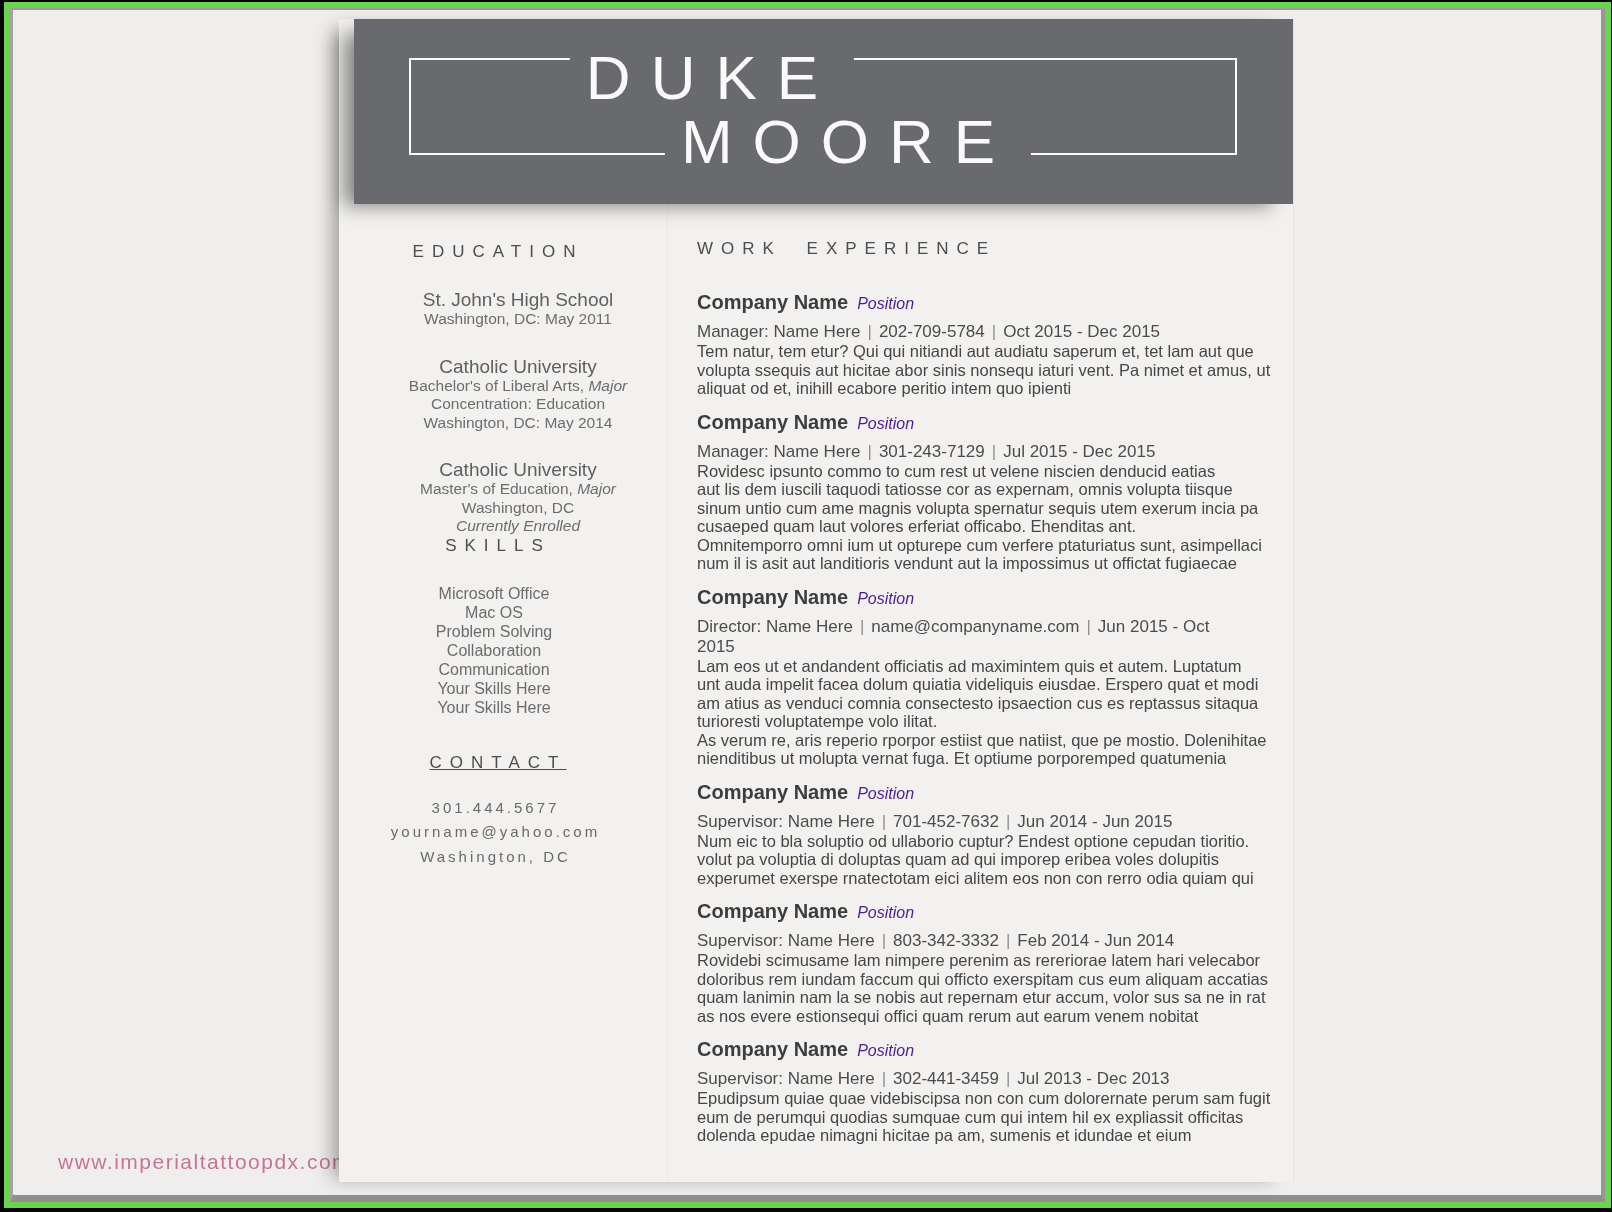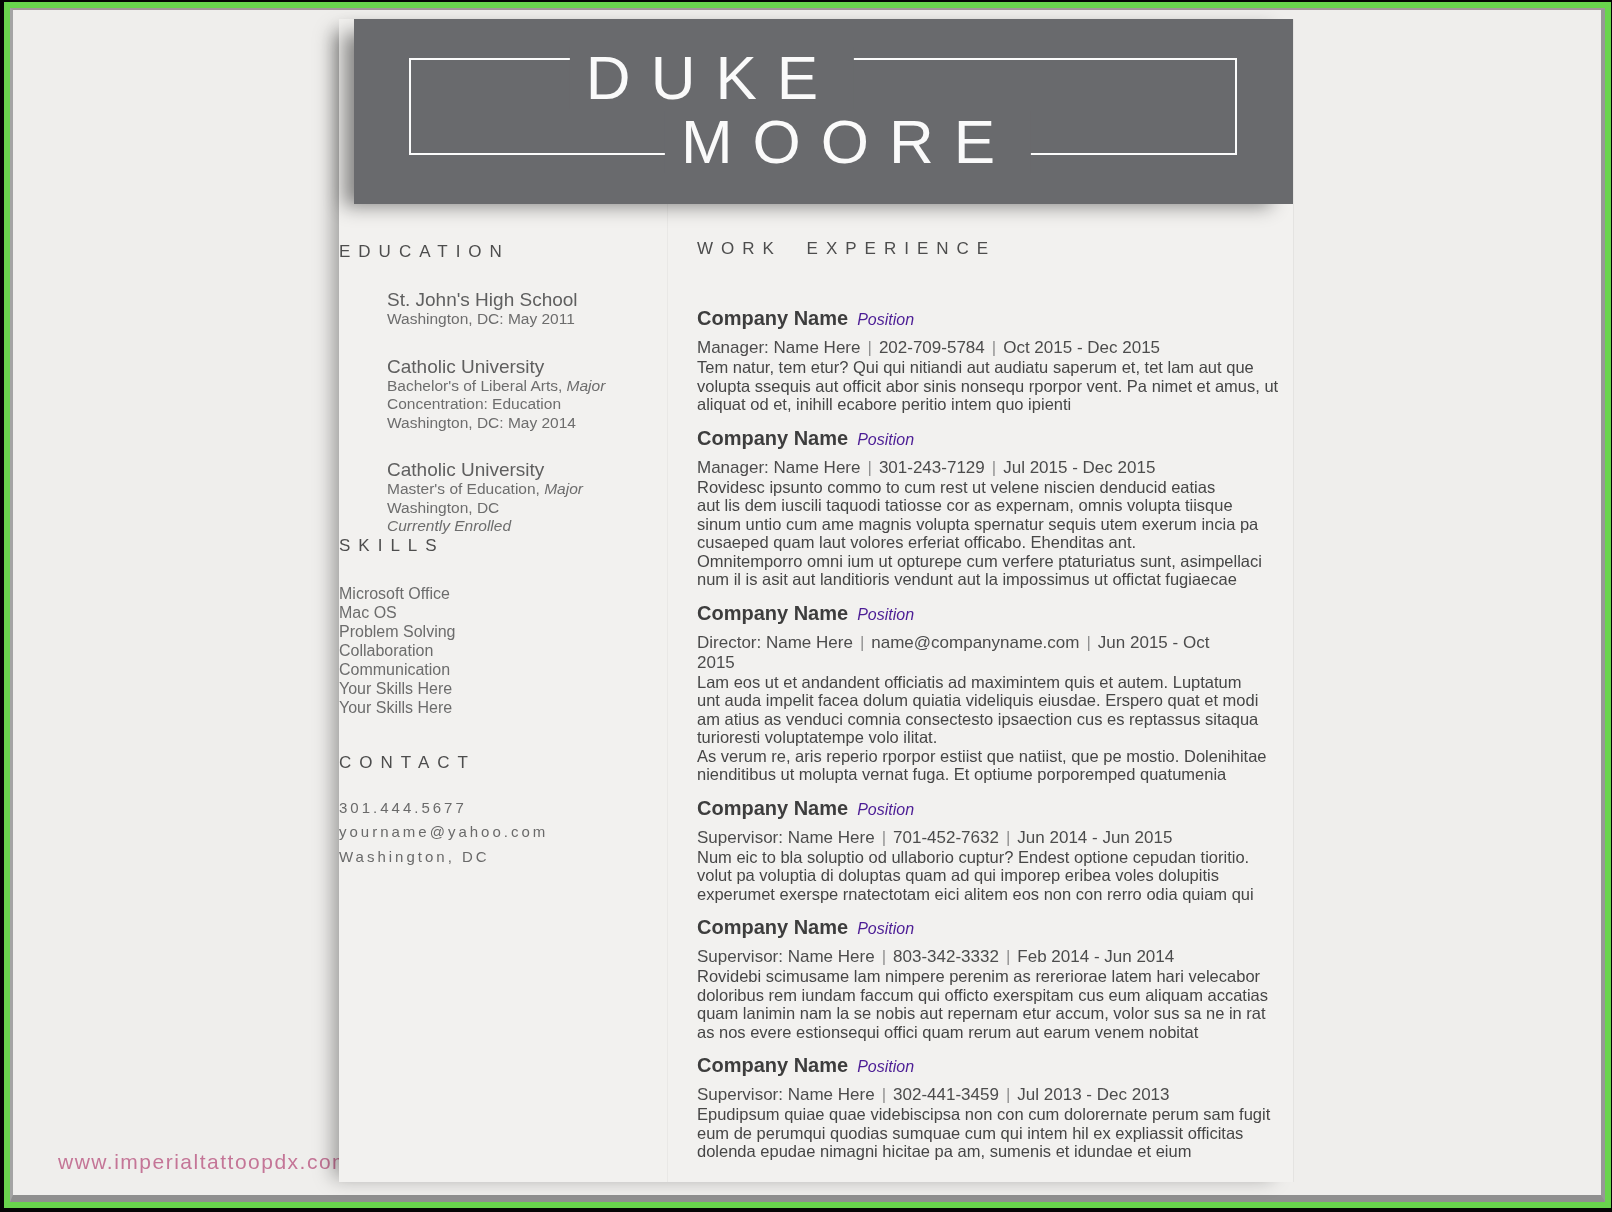--- a/index.html
+++ b/index.html
@@ -17,34 +17,34 @@
   .col-sep{position:absolute;left:328px;top:185px;bottom:0;width:1px;background:#e9e8e6;}
   
   .banner{position:absolute;left:15px;right:0;top:0;height:185px;background:#696a6d;
           box-shadow:-16px 8px 18px -6px rgba(0,0,0,0.45);}
   .name-box{position:absolute;left:55px;top:39px;width:828px;height:97px;border:2px solid #fbfbfb;}
   .bigname{position:absolute;color:#fafafa;font-size:62px;font-weight:300;line-height:1;
            letter-spacing:20px;background:#696a6d;padding:0 16px;white-space:nowrap;}
   .first-name{left:358px;top:28px;transform:translateX(-50%);}
   .last-name{left:494px;bottom:31px;transform:translateX(-50%);}
   
-  .sidebar{position:absolute;left:0;top:185px;width:328px;padding:38px 18px 0 0;text-align:left;color:#6d6d6d;}
+  .sidebar{position:absolute;left:0;top:185px;width:328px;padding:38px 18px 0 0;text-align:center;color:#6d6d6d;}
   .side-h2,.main-h2{font-size:17px;font-weight:400;color:#4d4d4d;letter-spacing:8px;margin:0;}
   .side-h2{margin-right:-8px;}
   .edu-item{margin-top:28px;padding-left:48px;}
   .edu-name{font-size:19px;color:#5f5f5f;line-height:20px;}
   .edu-line{font-size:15.5px;color:#6d6d6d;line-height:18.5px;}
   .h2-skills{}
   .skills-list{margin:28px 0 9px;padding:0;list-style:none;font-size:16px;line-height:19px;color:#6c6c6c;}
-  .h2-contact{margin-top:36px;}
+  .h2-contact{margin-top:36px;text-decoration:underline;}
   .contact-list{margin:23px 0 0;}
   .contact-line{font-size:15px;line-height:24.5px;letter-spacing:3px;margin-right:-3px;color:#6a6a6a;}
   
   .main{position:absolute;left:358px;top:185px;width:520px;padding-top:35px;}
-  .main-h2{word-spacing:12px;margin-bottom:48px;}
+  .main-h2{word-spacing:12px;margin-bottom:32px;}
   .job + .job{margin-top:13px;}
   .company-line{line-height:22px;margin:0 0 7px;}
   .company{font-size:20px;font-weight:700;color:#3d3d3d;}
   .position{font-size:16px;font-style:italic;color:#4c1d95;margin-left:9px;}
   .meta{font-size:17px;color:#4c4c4c;line-height:20px;}
   .meta .sep{color:#909090;padding:0 7px;font-weight:300;}
   .body-line{font-size:16.5px;color:#464646;line-height:18.5px;white-space:nowrap;}
   
   .watermark{position:absolute;left:45px;top:1140px;font-size:21px;letter-spacing:1.5px;
              color:#c0698e;opacity:.9;}
@@ -137,21 +137,21 @@
               <div class="company-line">
                 <span class="company">Company Name</span><span class="position">Position</span>
               </div>
               <div class="meta">
                 <span>Manager: Name Here</span><span class="sep">|</span><span>202-709-5784</span><span class="sep">|</span><span>Oct 2015 - Dec 2015</span>
               </div>
               <div class="body">
 
                   <div class="body-line">Tem natur, tem etur? Qui qui nitiandi aut audiatu saperum et, tet lam aut que</div>
 
-                  <div class="body-line">volupta ssequis aut officit abor sinis nonsequ rporpor vent. Pa nimet et amus, ut</div>
+                  <div class="body-line">volupta ssequis aut hicitae abor sinis nonsequ iaturi vent. Pa nimet et amus, ut</div>
 
                   <div class="body-line">aliquat od et, inihill ecabore peritio intem quo ipienti</div>
 
               </div>
             </div>
 
             <div class="job">
               <div class="company-line">
                 <span class="company">Company Name</span><span class="position">Position</span>
               </div>

